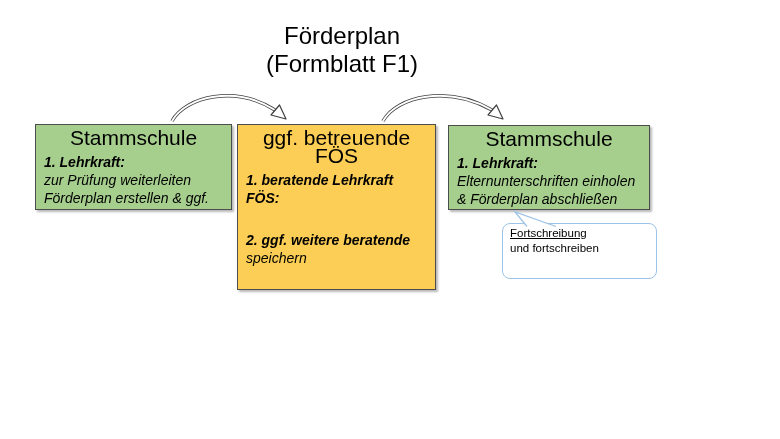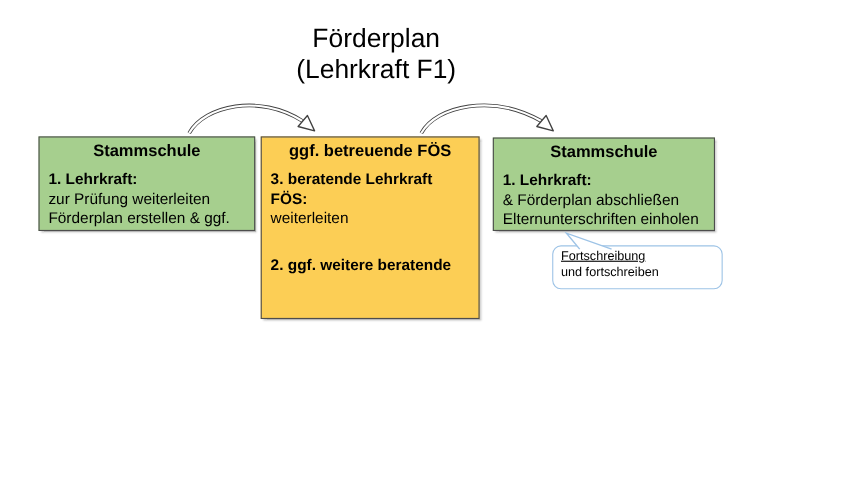--- a/index.html
+++ b/index.html
@@ -12,30 +12,30 @@
     text-align:center;font-size:24px;line-height:28px;color:#000;
   }
   .box{
     position:absolute;box-sizing:border-box;
     border:1.3px solid var(--border,#4d4d4d);
     box-shadow:2px 2px 2px rgba(0,0,0,0.28);
     padding:4px 8px;font-size:14px;line-height:18px;
   }
   .box.green{background:var(--green,#A6CF8E);}
   .box.gold{background:var(--gold,#FCCE55);}
-  .box-header{text-align:center;font-weight:bold;font-size:15px;line-height:18px;}
-  .sec{margin-top:6px;}
+  .box-header{text-align:center;font-weight:normal;font-size:21px;line-height:18px;}
+  .sec{margin-top:6px;font-style:italic;}
   .sec.gap{margin-top:24px;}
   .sec-bold{font-weight:bold;display:block;}
   .line{display:block;}
   #box-left  {left:35px; top:124px;width:197px;height:86px;}
   #box-mid   {left:237px;top:124px;width:199px;height:166px;}
   #box-right {left:448px;top:125px;width:202px;height:85px;}
   .callout{
-    position:absolute;left:502px;top:223px;width:155px;height:40px;
+    position:absolute;left:502px;top:223px;width:155px;height:56px;
     box-sizing:border-box;background:#fff;
     border:1.3px solid var(--callout_border,#9DC3E6);
     border-radius:8px;padding:2px 7px;
     font-size:11.5px;line-height:14.5px;
   }
   .callout-title{text-decoration:underline;display:block;}
   .overlay{
     position:absolute;left:0;top:0;width:780px;height:439px;
     pointer-events:none;z-index:5;
   }
@@ -45,49 +45,49 @@
   .tail-fill{fill:#ffffff;stroke:none;}
   .tail-stroke{fill:none;stroke:var(--callout_border,#9DC3E6);stroke-width:1.3;}
 </style>
 </head>
 <body>
 
 <div id="canvas" style="--green: #A6CF8E; --gold: #FCCE55; --border: #4D4D4D; --arrow: #404040; --callout_border: #9DC3E6;">
 
   <div class="title">
     <div>Förderplan</div>
-    <div>(Lehrkraft F1)</div>
+    <div>(Formblatt F1)</div>
   </div>
 
   <div id="box-left" class="box green">
     <div class="box-header">Stammschule</div>
     <div class="sec">
       <span class="sec-bold">1. Lehrkraft:</span>
       <span class="line">zur Prüfung weiterleiten</span>
       <span class="line">Förderplan erstellen &amp; ggf.</span>
     </div>
   </div>
 
   <div id="box-mid" class="box gold">
     <div class="box-header">ggf. betreuende FÖS</div>
     <div class="sec">
-      <span class="sec-bold">3. beratende Lehrkraft FÖS:</span>
-      <span class="line">weiterleiten</span>
+      <span class="sec-bold">1. beratende Lehrkraft FÖS:</span>
     </div>
     <div class="sec gap">
       <span class="sec-bold">2. ggf. weitere beratende</span>
+      <span class="line">speichern</span>
     </div>
   </div>
 
   <div id="box-right" class="box green">
     <div class="box-header">Stammschule</div>
     <div class="sec">
       <span class="sec-bold">1. Lehrkraft:</span>
+      <span class="line">Elternunterschriften einholen</span>
       <span class="line">&amp; Förderplan abschließen</span>
-      <span class="line">Elternunterschriften einholen</span>
     </div>
   </div>
 
   <div class="callout">
     <span class="callout-title">Fortschreibung</span>
     <span class="line">und fortschreiben</span>
   </div>
 
   <svg class="overlay" viewBox="0 0 780 439">
     <g>

